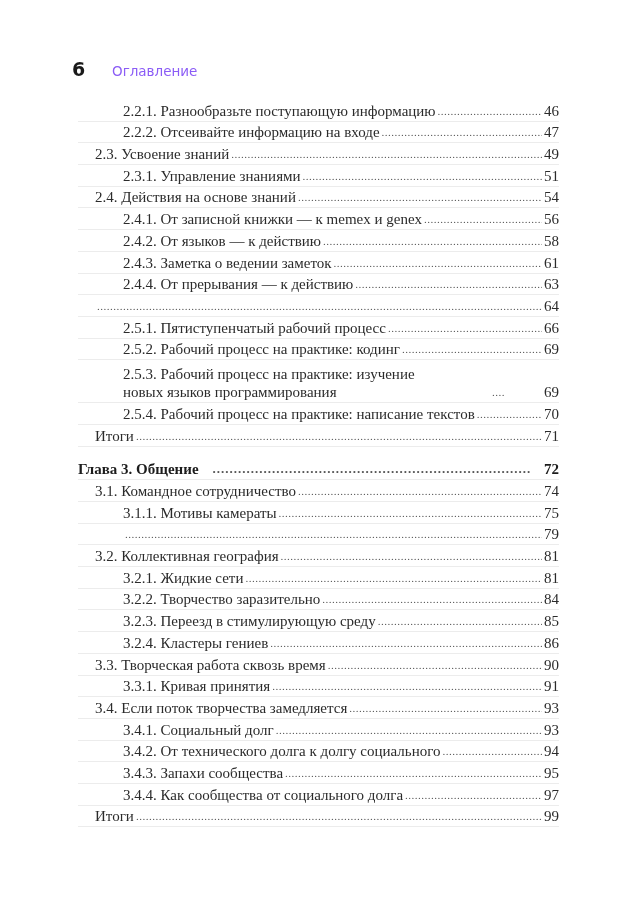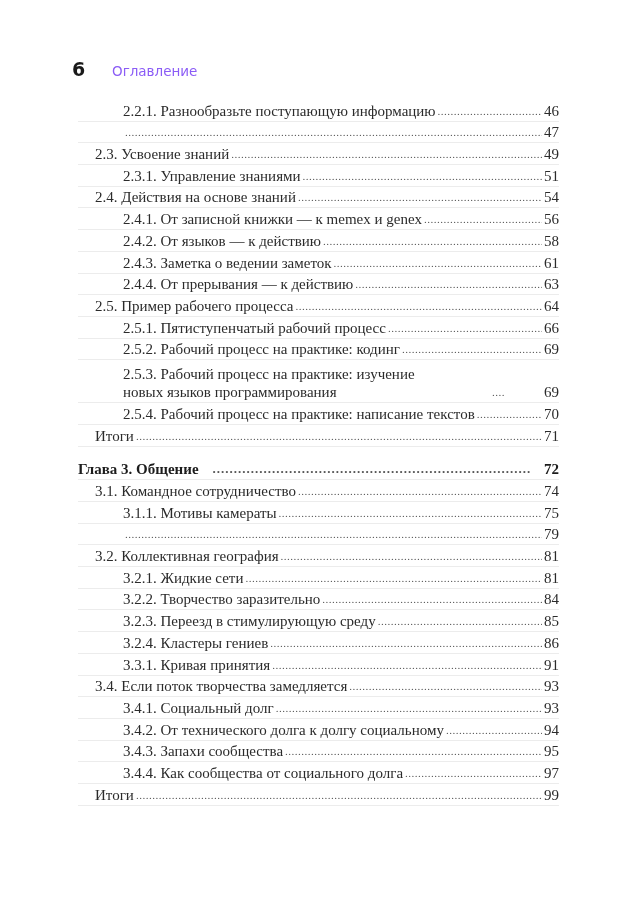--- a/index.html
+++ b/index.html
@@ -86,20 +86,21 @@
   <span class="running-title">Оглавление</span>
 </div>
 
 <div class="toc" id="toc">
     <div class="toc-row l3">
       <span class="toc-title">2.2.1. Разнообразьте поступающую информацию</span>
       <span class="toc-leader"></span>
       <span class="toc-page">46</span>
     </div>
     <div class="toc-row l3">
+      <span class="toc-title">2.2.2. Отсеивайте информацию на входе</span>
       <span class="toc-leader"></span>
       <span class="toc-page">47</span>
     </div>
     <div class="toc-row l2">
       <span class="toc-title">2.3. Усвоение знаний</span>
       <span class="toc-leader"></span>
       <span class="toc-page">49</span>
     </div>
     <div class="toc-row l3">
       <span class="toc-title">2.3.1. Управление знаниями</span>
@@ -125,21 +126,20 @@
       <span class="toc-title">2.4.3. Заметка о ведении заметок</span>
       <span class="toc-leader"></span>
       <span class="toc-page">61</span>
     </div>
     <div class="toc-row l3">
       <span class="toc-title">2.4.4. От прерывания — к действию</span>
       <span class="toc-leader"></span>
       <span class="toc-page">63</span>
     </div>
     <div class="toc-row l2">
-      <span class="toc-title">2.5. Пример рабочего процесса</span>
       <span class="toc-leader"></span>
       <span class="toc-page">64</span>
     </div>
     <div class="toc-row l3">
       <span class="toc-title">2.5.1. Пятиступенчатый рабочий процесс</span>
       <span class="toc-leader"></span>
       <span class="toc-page">66</span>
     </div>
     <div class="toc-row l3">
       <span class="toc-title">2.5.2. Рабочий процесс на практике: кодинг</span>
@@ -198,37 +198,42 @@
     <div class="toc-row l3">
       <span class="toc-title">3.2.3. Переезд в стимулирующую среду</span>
       <span class="toc-leader"></span>
       <span class="toc-page">85</span>
     </div>
     <div class="toc-row l3">
       <span class="toc-title">3.2.4. Кластеры гениев</span>
       <span class="toc-leader"></span>
       <span class="toc-page">86</span>
     </div>
+    <div class="toc-row l2">
+      <span class="toc-title">3.3. Творческая работа сквозь время</span>
+      <span class="toc-leader"></span>
+      <span class="toc-page">90</span>
+    </div>
     <div class="toc-row l3">
       <span class="toc-title">3.3.1. Кривая принятия</span>
       <span class="toc-leader"></span>
       <span class="toc-page">91</span>
     </div>
     <div class="toc-row l2">
       <span class="toc-title">3.4. Если поток творчества замедляется</span>
       <span class="toc-leader"></span>
       <span class="toc-page">93</span>
     </div>
     <div class="toc-row l3">
       <span class="toc-title">3.4.1. Социальный долг</span>
       <span class="toc-leader"></span>
       <span class="toc-page">93</span>
     </div>
     <div class="toc-row l3">
-      <span class="toc-title">3.4.2. От технического долга к долгу социальному</span>
+      <span class="toc-title">3.4.2. От технического долга к долгу социального</span>
       <span class="toc-leader"></span>
       <span class="toc-page">94</span>
     </div>
     <div class="toc-row l3">
       <span class="toc-title">3.4.3. Запахи сообщества</span>
       <span class="toc-leader"></span>
       <span class="toc-page">95</span>
     </div>
     <div class="toc-row l3">
       <span class="toc-title">3.4.4. Как сообщества от социального долга</span>

